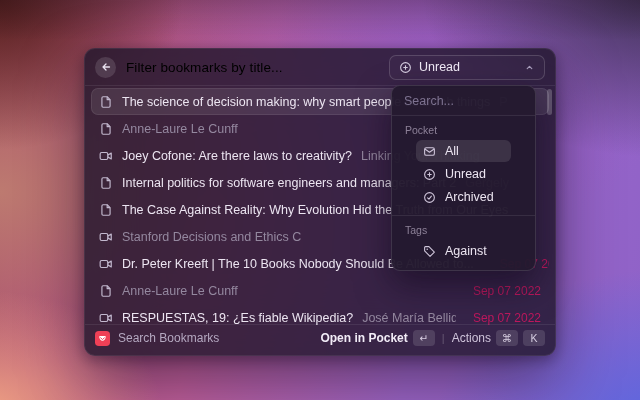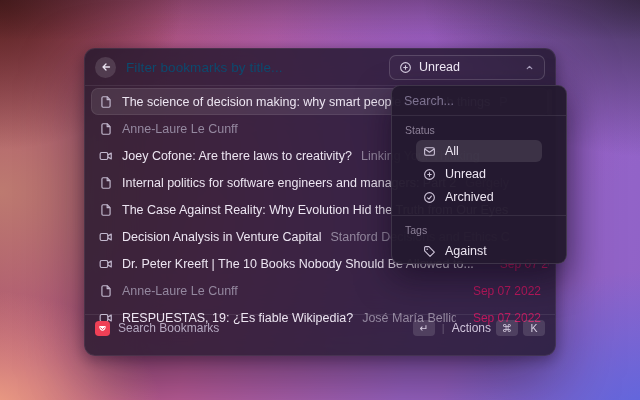--- a/index.html
+++ b/index.html
@@ -34,21 +34,21 @@
     color:#ece5f2;
   }
   .topbar{height:36px;display:flex;align-items:center;padding:0 10px;gap:10px;}
   .back-btn{
     width:21px;height:21px;border-radius:50%;flex:0 0 auto;
     background:rgba(255,255,255,0.13);color:#e8e1ef;
     display:flex;align-items:center;justify-content:center;cursor:pointer;
   }
   .back-btn svg{width:12px;height:12px;}
   .filter-input{
-    flex:1;color:#0c4a6e;font-size:13.5px;letter-spacing:.1px;
+    flex:1;color:#000000;font-size:13.5px;letter-spacing:.1px;
     white-space:nowrap;overflow:hidden;
   }
   .status-btn{
     flex:0 0 auto;width:156px;height:25px;box-sizing:border-box;
     border:1px solid rgba(255,255,255,0.16);border-radius:7px;
     display:flex;align-items:center;gap:7px;padding:0 9px;cursor:pointer;
     background:rgba(255,255,255,0.02);
   }
   .status-btn .sicon{width:13px;height:13px;color:#d6cde0;display:flex;}
   .status-btn .slabel{font-size:12.5px;font-weight:500;color:#f0eaf6;flex:1;}
@@ -70,42 +70,43 @@
   .rtitle{font-size:12.5px;color:#ece5f1;flex:0 0 auto;}
   .rsub{font-size:12.5px;color:#94889f;overflow:hidden;text-overflow:clip;}
   .rdate{font-size:12px;color:#be185d;margin-left:auto;padding-left:8px;flex:0 0 auto;}
   
   .scroll-thumb{
     position:absolute;right:3px;top:40px;width:5px;height:26px;border-radius:3px;
     background:rgba(255,255,255,0.22);z-index:5;
   }
   
   .dropdown{
-    position:absolute;left:306px;top:36px;width:176px;z-index:30;
+    position:absolute;left:306px;top:36px;width:145px;z-index:30;
     background:rgba(36,26,48,0.97);
     border:1px solid rgba(255,255,255,0.12);
     border-radius:9px;box-sizing:border-box;
     box-shadow:0 14px 34px rgba(15,6,24,0.55);
+    padding-bottom:7px;
   }
   .dd-search{height:29px;display:flex;align-items:center;padding:0 12px;
     color:#7d7290;font-size:12.5px;}
   .dd-divider{height:1px;background:rgba(255,255,255,0.09);}
   .dd-section-label{font-size:10.5px;color:#8d8198;margin:8px 13px 4px;}
   .dd-item{
     height:22px;margin:1px 24px;padding:0 7px;border-radius:6px;
     display:flex;align-items:center;gap:9px;cursor:pointer;
   }
   .dd-item.selected{background:rgba(255,255,255,0.11);}
   .dd-item .dicon{width:13px;height:13px;color:#cfc5da;display:flex;}
   .dd-item .dicon svg{width:13px;height:13px;}
   .dd-item .dlabel{font-size:12.5px;color:#ece5f1;}
   .dd-sep{height:1px;background:rgba(255,255,255,0.09);margin-top:7px;}
   
   .footer{
-    position:absolute;left:0;right:0;bottom:14px;height:27px;
+    position:absolute;left:0;right:0;bottom:4px;height:27px;
     border-top:1px solid rgba(255,255,255,0.08);
     display:flex;align-items:center;padding:0 10px;box-sizing:border-box;gap:8px;
   }
   .pocket-logo{width:15px;height:15px;flex:0 0 auto;display:flex;}
   .app-name{font-size:12px;color:#b4a8c0;flex:1;}
   .primary-label{font-size:12px;font-weight:700;color:#f2ecf7;}
   .keycap{
     min-width:16px;height:16px;padding:0 3px;border-radius:4px;
     background:rgba(255,255,255,0.13);color:#d6cde0;
     font-size:10.5px;display:flex;align-items:center;justify-content:center;
@@ -212,21 +213,20 @@
     </div>
 
     <div class="row" data-icon="video">
 
       <span class="ricon video-icon">
           <svg viewBox="0 0 24 24" fill="none" stroke="currentColor" stroke-width="2" stroke-linejoin="round">
             <rect x="2" y="6" width="13" height="12" rx="2.5"></rect>
             <path d="M15 10.5 21 7v10l-6-3.5"></path>
           </svg>
         </span>
-      <span class="rtitle">Decision Analysis in Venture Capital</span>
       <span class="rsub">Stanford Decisions and Ethics C</span>
       <span class="rdate"></span>
     </div>
 
     <div class="row" data-icon="video">
 
       <span class="ricon video-icon">
           <svg viewBox="0 0 24 24" fill="none" stroke="currentColor" stroke-width="2" stroke-linejoin="round">
             <rect x="2" y="6" width="13" height="12" rx="2.5"></rect>
             <path d="M15 10.5 21 7v10l-6-3.5"></path>
@@ -263,21 +263,21 @@
     </div>
 
   </div>
 
   <div class="scroll-thumb"></div>
 
   <div class="dropdown">
     <div class="dd-search">Search...</div>
     <div class="dd-divider"></div>
 
-    <div class="dd-section-label">Status</div>
+    <div class="dd-section-label">Pocket</div>
 
     <div class="dd-item selected">
       <span class="dicon">
           <svg viewBox="0 0 24 24" fill="none" stroke="currentColor" stroke-width="2" stroke-linejoin="round">
             <rect x="3" y="5" width="18" height="14" rx="3"></rect>
             <path d="m3.5 7.5 8.5 6 8.5-6"></path>
           </svg>
         </span>
       <span class="dlabel">All</span>
     </div>
@@ -319,20 +319,21 @@
   <div class="footer">
     <span class="pocket-logo">
       <svg viewBox="0 0 24 24">
           <rect width="24" height="24" rx="6" fill="#ef4056"></rect>
           <path d="M6.8 9.5c0-.8.6-1.5 1.5-1.5h7.4c.9 0 1.5.7 1.5 1.5 0 2.9-2.3 6-5.2 6s-5.2-3.1-5.2-6z" fill="#fff"></path>
           <path d="M9 11l3 2.6L15 11" stroke="#ef4056" stroke-width="1.6" fill="none" stroke-linecap="round" stroke-linejoin="round"></path>
         </svg>
     </span>
     <span class="app-name">Search Bookmarks</span>
     <span class="footright">
+      <span class="primary-label">Open in Pocket</span>
       <span class="keycap">↵</span>
       <span class="foot-sep">|</span>
       <span class="actions-label">Actions</span>
       <span class="keycap">⌘</span>
       <span class="keycap">K</span>
     </span>
   </div>
 
 </div>
 

